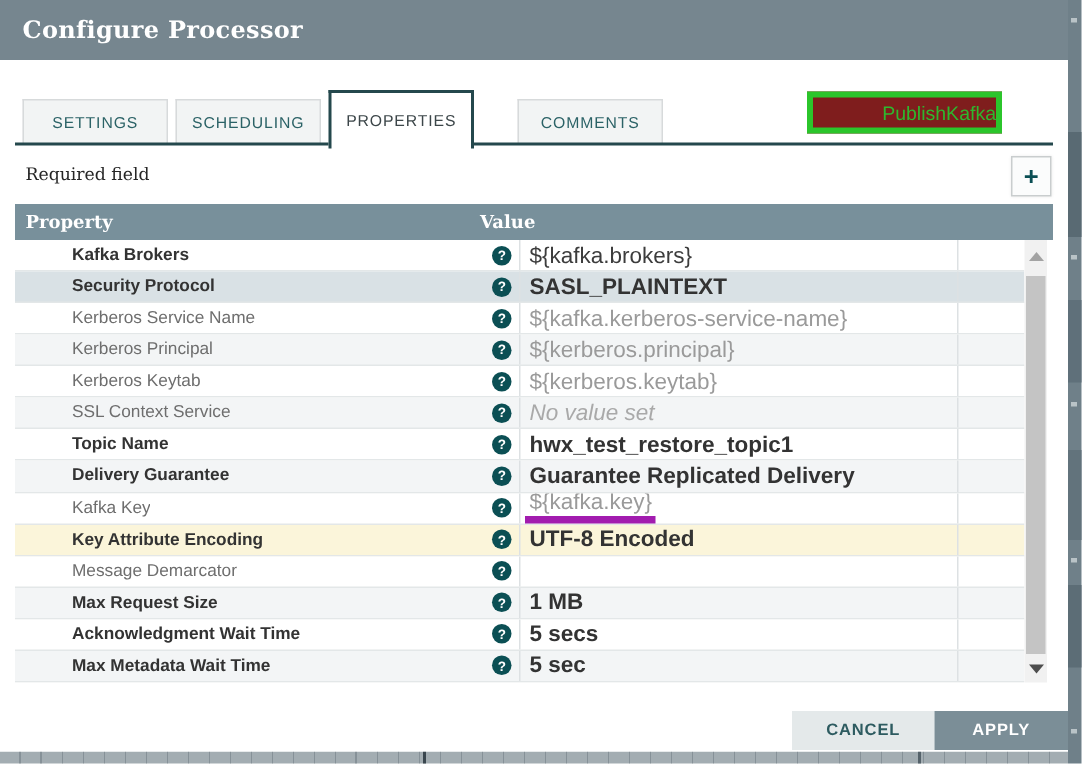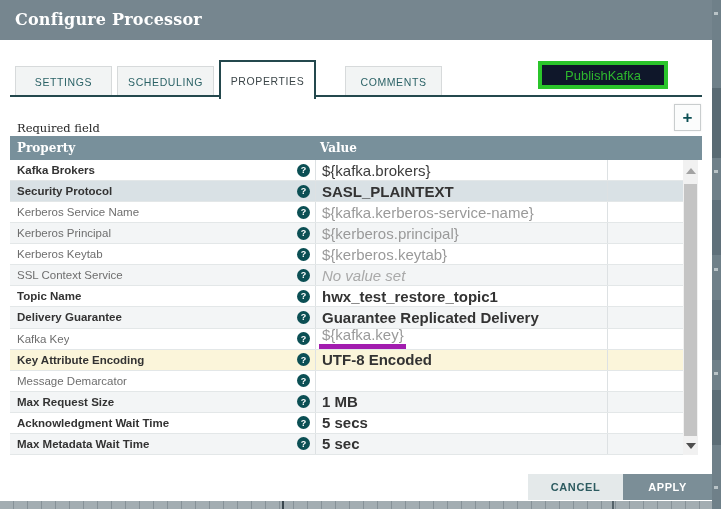--- a/index.html
+++ b/index.html
@@ -24,45 +24,45 @@
 
   
   .tab-underline{left:10px;top:95px;width:692px;height:2px;background:#24484d;z-index:1;}
   .tab{position:absolute;top:66px;height:29px;width:95px;background:#f2f4f4;
       border:1px solid #d7dadb;border-bottom:none;z-index:0;
       display:flex;align-items:center;justify-content:center;
       color:#2b6266;font-size:10.5px;letter-spacing:.6px;cursor:pointer;}
   .tab.active{top:60px;height:37px;width:93px;background:#ffffff;
       border:2px solid #24484d;border-bottom:none;z-index:2;color:#3c4649;}
 
-  .green-box{left:538px;top:61px;width:122px;height:20px;border:4px solid #2bc52b;background:#0f172a;
-      display:flex;align-items:center;justify-content:center;
+  .green-box{left:538px;top:61px;width:122px;height:20px;border:4px solid #2bc52b;background:#7f1d1d;
+      display:flex;align-items:center;justify-content:flex-end;
       color:#2eb82e;font-size:13px;}
 
   
-  .required-label{left:17px;top:109px;font-family:"DejaVu Serif",serif;font-size:11.5px;color:#262626;margin-top:12px;}
+  .required-label{left:17px;top:109px;font-family:"DejaVu Serif",serif;font-size:11.5px;color:#262626;}
   .add-btn{left:674px;top:104px;width:25px;height:25px;background:#fbfcfc;border:1px solid #c9cdce;
       color:#0b4f54;font-size:17px;font-weight:bold;display:flex;align-items:center;justify-content:center;
       cursor:pointer;box-shadow:0 0 2px rgba(0,0,0,.08);}
 
   
   .thead{left:10px;top:136px;width:692px;height:24px;background:#78909b;}
   .thead span{position:absolute;top:5px;color:#ffffff;font-family:"DejaVu Serif",serif;
       font-weight:bold;font-size:12px;}
   .thead .h-prop{left:7px;}
   .thead .h-val{left:310px;}
 
   .tbody{left:10px;top:160px;width:673px;height:295px;overflow:hidden;background:#fff;}
   .trow{width:673px;height:21.07px;display:flex;border-bottom:1px solid #e3e7e8;
       box-sizing:border-box;background:#ffffff;cursor:default;}
   .trow.stripe{background:#f3f5f6;}
   .trow.selected{background:#d9e1e5;}
   .trow.highlight{background:#fbf5da;}
   .cell-name{width:305px;box-sizing:border-box;display:flex;align-items:center;
-      justify-content:space-between;padding:0 5px 0 7px;}
+      justify-content:space-between;padding:0 5px 0 7px;margin-left:31px;}
   .pname{font-size:11.5px;color:#6e6e6e;white-space:nowrap;overflow:hidden;}
   .pname.req{font-weight:bold;color:#333333;}
   .help{width:13px;height:13px;border-radius:50%;background:#0b4f54;color:#ffffff;
       font-size:9px;font-weight:bold;display:flex;align-items:center;justify-content:center;
       flex:none;cursor:pointer;}
   .cell-value{width:292px;box-sizing:border-box;border-left:1px solid #dde1e3;
       display:flex;align-items:center;padding-left:6px;overflow:hidden;}
   .cell-extra{flex:1;border-left:1px solid #dde1e3;}
   .v{font-size:15px;white-space:nowrap;}
   .v-dark{color:#3c3c3c;}

